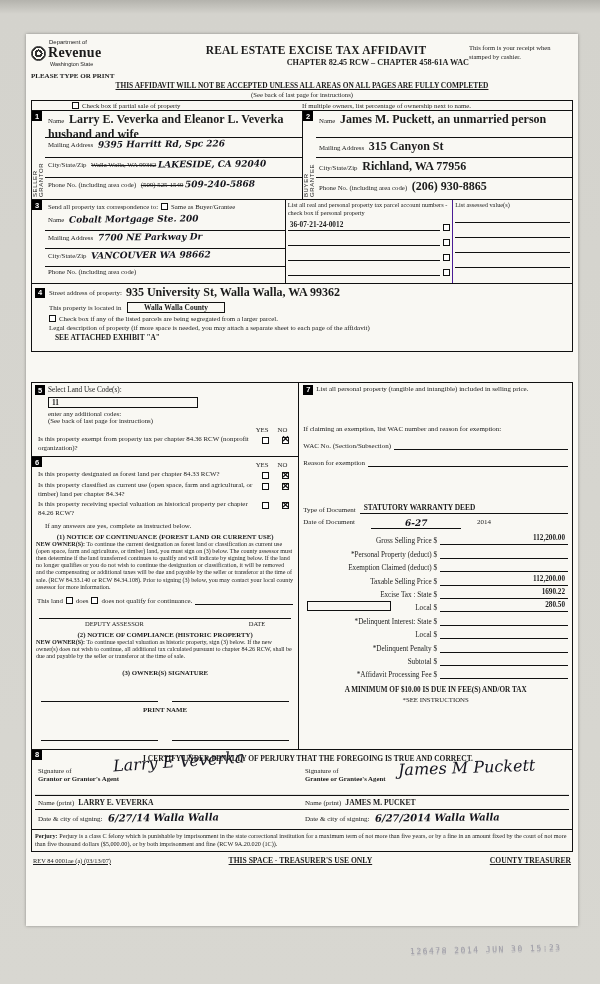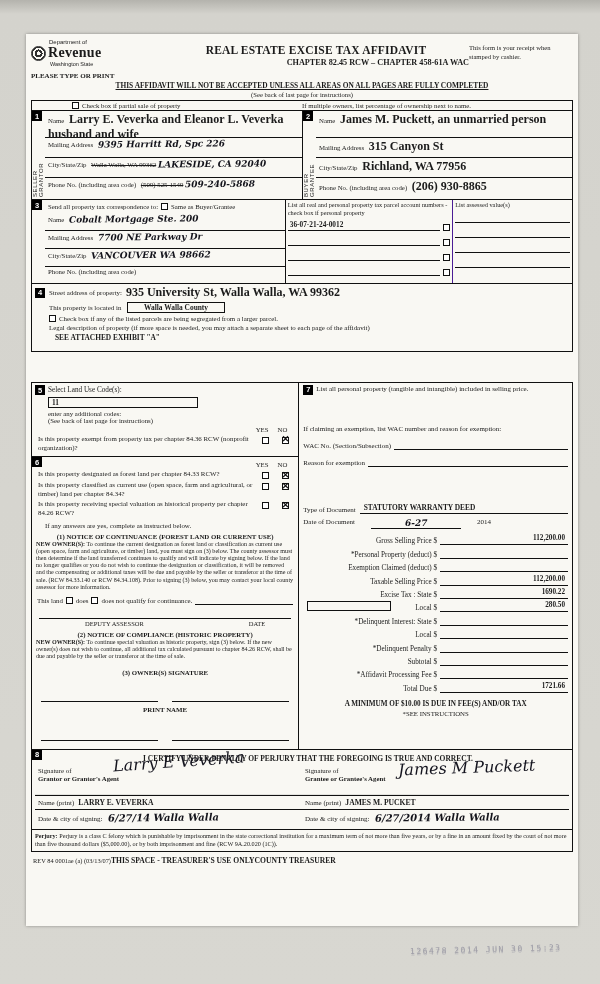--- a/index.html
+++ b/index.html
@@ -164,21 +164,21 @@
   }
   .sig-grantor { left:78px; top:-14px; transform:rotate(-4deg); }
   .sig-grantee { left:96px; top:-8px; transform:rotate(-2deg); }
   .namesrow { display:flex; font-size:7px; border-top:1px solid #111; }
   .namesrow .cell { width:50%; padding:2px 3px; display:flex; gap:4px; align-items:flex-end; }
   .namesrow .pname { font-weight:bold; font-size:7.6px; }
   .datesrow { display:flex; font-size:7px; border-top:1px solid #111; }
   .datesrow .cell { width:50%; padding:2px 3px 4px; display:flex; gap:5px; align-items:flex-end; }
   
   .perjury { border-top:1px solid #111; font-size:6.2px; line-height:1.25; padding:2px 3px 3px; }
-  .footrow { display:flex; justify-content:flex-start; align-items:center; margin-top:4px; padding:0 2px; }
+  .footrow { display:flex; justify-content:space-between; align-items:center; margin-top:4px; padding:0 2px;text-decoration:underline; }
   .footrow .rev { font-size:6.4px; }
   .footrow .mid { font-weight:bold; font-size:7.6px; }
   .footrow .ct { font-weight:bold; font-size:7.6px; }
   .stamp {
     position:absolute; right:38px; bottom:30px;
     font-family:"DejaVu Sans Mono", monospace;
     font-size:8px; letter-spacing:1.5px; color:#9a99a4; opacity:.9;
     transform:rotate(-1.5deg);
     text-shadow:0 1.5px 0 rgba(140,140,155,.45);
   }
@@ -493,24 +493,20 @@
               <span class="fval"></span>
             </div>
             <div class="finrow">
               <span class="flab">Subtotal  $</span>
               <span class="fval"></span>
             </div>
             <div class="finrow">
               <span class="flab">*Affidavit Processing Fee  $</span>
               <span class="fval"></span>
             </div>
-            <div class="finrow">
-              <span class="flab">Total Due  $</span>
-              <span class="fval">1721.66</span>
-            </div>
           </div>
 
           <div class="minnote">A MINIMUM OF $10.00 IS DUE IN FEE(S) AND/OR TAX</div>
           <div class="seeinstr">*SEE INSTRUCTIONS</div>
         </div>
       </div>
 
       <div class="sec8">
         <span class="numtag">8</span>
         <div class="certify">I CERTIFY UNDER PENALTY OF PERJURY THAT THE FOREGOING IS TRUE AND CORRECT.</div>

